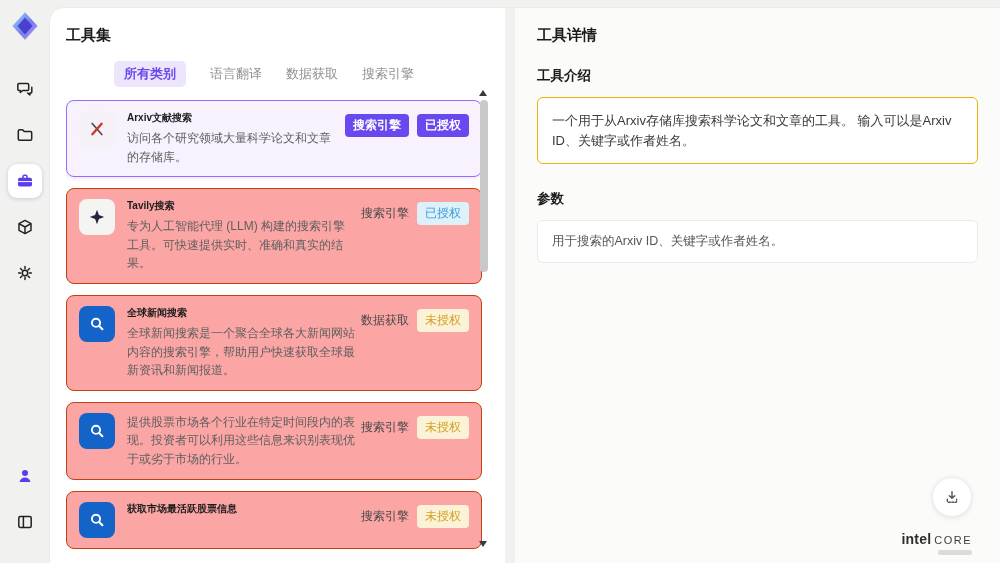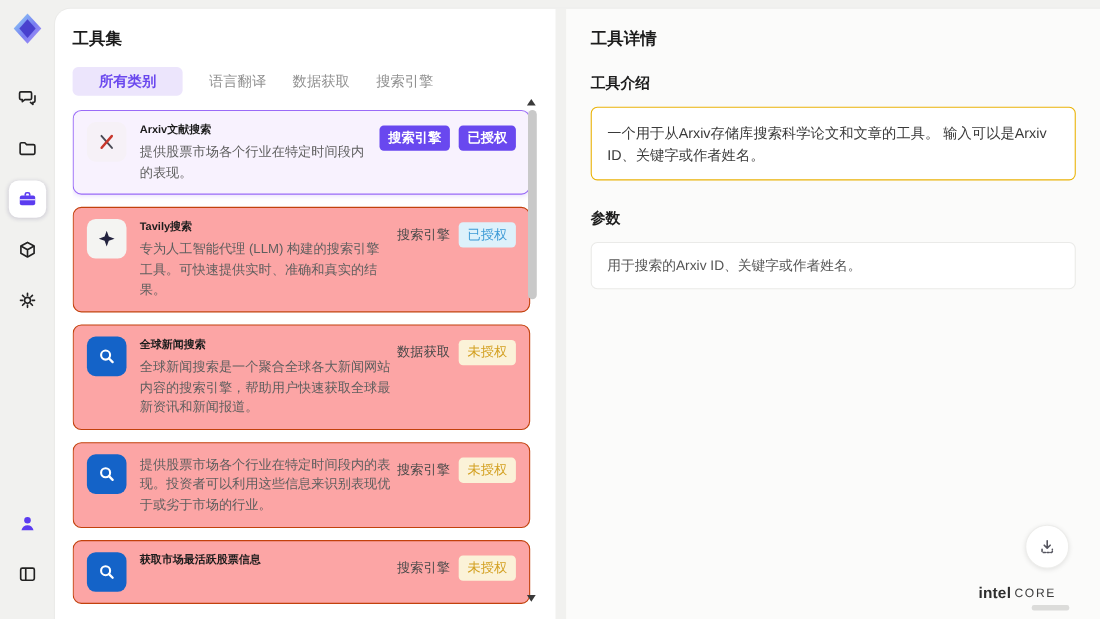--- a/index.html
+++ b/index.html
@@ -25,21 +25,21 @@
   
   .main-card {
     position:absolute; left:50px; top:8px; right:0; bottom:0;
     background:#fff; border-top-left-radius:14px;
     box-shadow:0 0 0 1px #ebebe9; display:flex; overflow:hidden;
   }
   .list-panel { width:455px; position:relative; padding:18px 0 0 16px; }
   .panel-title { font-size:15px; font-weight:bold; margin:0 0 16px; }
   .tabs { display:flex; align-items:center; gap:24px; margin-bottom:13px; }
   .tab { font-size:13px; color:#909090; cursor:pointer; padding:4px 0; white-space:nowrap; }
-  .tab.active { background:#ece5fc; color:#6a48ee; font-weight:bold; padding:4px 24px; border-radius:5px; }
+  .tab.active { background:#ece5fc; color:#6a48ee; font-weight:bold; padding:4px 10px; border-radius:5px;margin-left:48px; }
   .cards { width:418px; height:452px; overflow:hidden; }
   .card {
     display:flex; align-items:flex-start; width:416px; padding:10px 12px;
     border:1px solid #c2410c; border-radius:8px; background:#fca5a5; margin-bottom:11px;
   }
   .card.selected { border:1px solid #9a6bf7; background:#f8f2fe; box-shadow:0 1px 5px rgba(122,80,240,.18); }
   .tool-icon {
     width:36px; height:36px; flex:0 0 36px; border-radius:8px; margin-right:12px;
     display:flex; align-items:center; justify-content:center;
   }
@@ -73,21 +73,21 @@
   .param-name { font-size:13px; font-weight:bold; }
   .param-type { font-size:11px; color:#8d8d8d; }
   .param-req { font-size:11px; color:#e0434a; }
   .param-desc { font-size:12.5px; color:#555; }
   
   .download-btn {
     position:absolute; right:28px; bottom:46px; width:40px; height:40px; border-radius:50%;
     background:#fff; border:1px solid #ededeb; box-shadow:0 1px 5px rgba(0,0,0,.10);
     display:flex; align-items:center; justify-content:center; cursor:pointer;
   }
-  .brand { position:absolute; right:40px; bottom:16px; display:flex; align-items:flex-end; gap:3px; }
+  .brand { position:absolute; right:28px; bottom:16px; display:flex; align-items:flex-end; gap:3px; }
   .brand-primary { font-size:14px; font-weight:bold; color:#2e2e2e; letter-spacing:.2px; }
   .brand-secondary { font-size:11px; color:#3c3c3c; letter-spacing:1.5px; padding-bottom:1px; }
   .brand-sub { position:absolute; right:28px; bottom:8px; width:34px; height:5px;
     background:#dcdcda; border-radius:2px; }
   svg { display:block; }
 </style>
 </head>
 <body>
 
 <aside class="rail">
@@ -176,21 +176,21 @@
     <div class="cards" id="cards">
         <div class="card selected">
           <div class="tool-icon" style="background: rgb(246, 241, 247);">
             <svg width="20" height="20" viewBox="0 0 20 20" stroke-linecap="round">
               <path d="M5.2 4.5 14.8 15.5" stroke="#4a4a55" stroke-width="1.7" fill="none"></path>
               <path d="M14.6 4.7 5.4 15.3" stroke="#c8372d" stroke-width="2.3" fill="none"></path>
             </svg>
           </div>
           <div class="tool-text">
             <div class="tool-name">Arxiv文献搜索</div>
-            <div class="tool-desc">提供股票市场各个行业在特定时间段内的表现。</div>
+            <div class="tool-desc">访问各个研究领域大量科学论文和文章的存储库。</div>
           </div>
           <div class="tool-tags">
             <span class="tag purple">搜索引擎</span>
             <span class="tag purple">已授权</span>
           </div>
         </div>
         <div class="card">
           <div class="tool-icon" style="background: rgb(244, 244, 242);">
             <svg width="20" height="20" viewBox="0 0 20 20">
               <path d="M10 2.8l1.9 5.3 5.3 1.9-5.3 1.9L10 17.2l-1.9-5.3L2.8 10l5.3-1.9z" fill="#23233f"></path>

